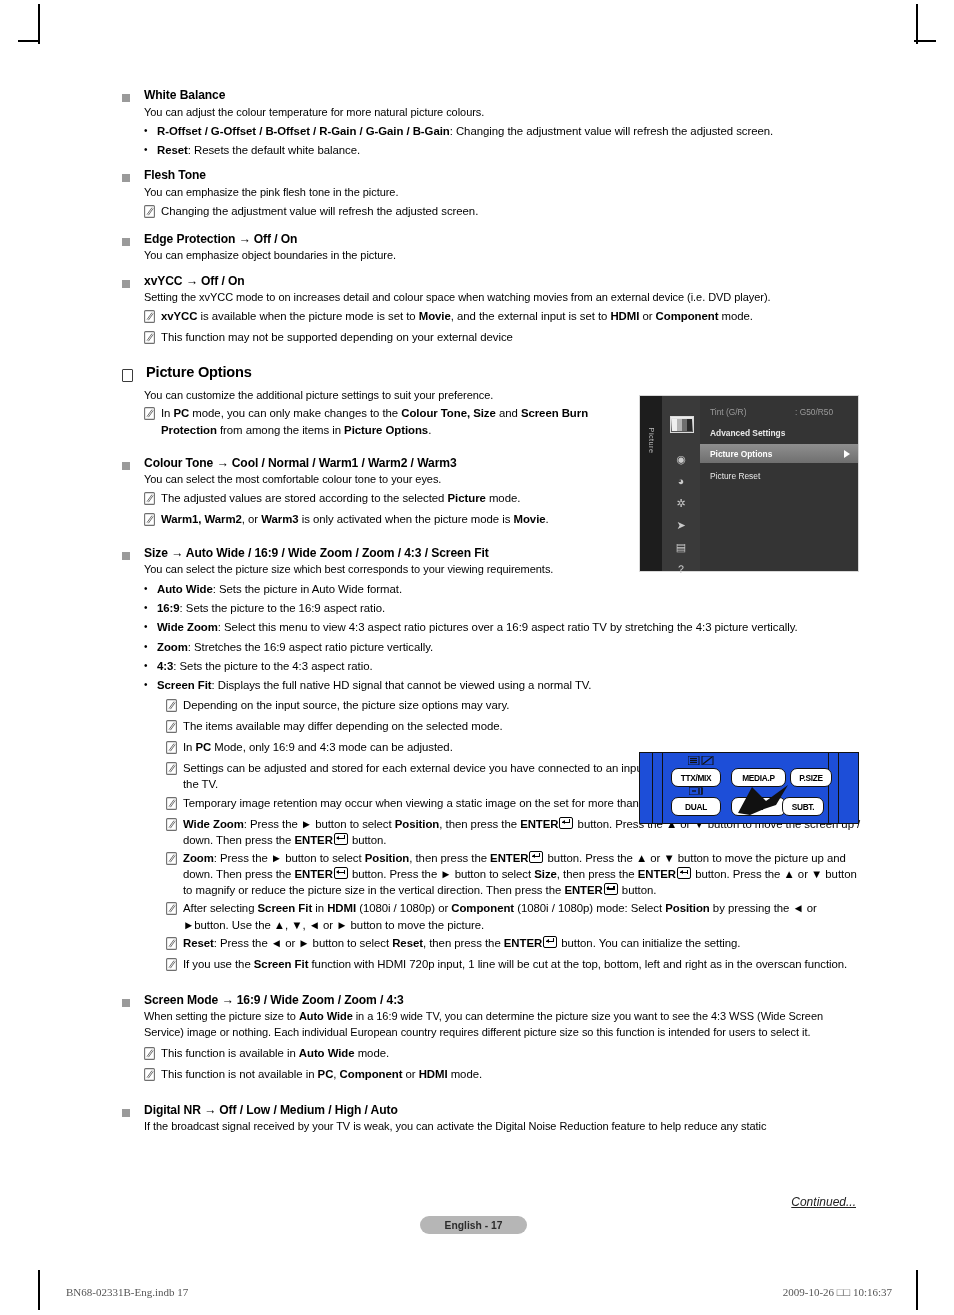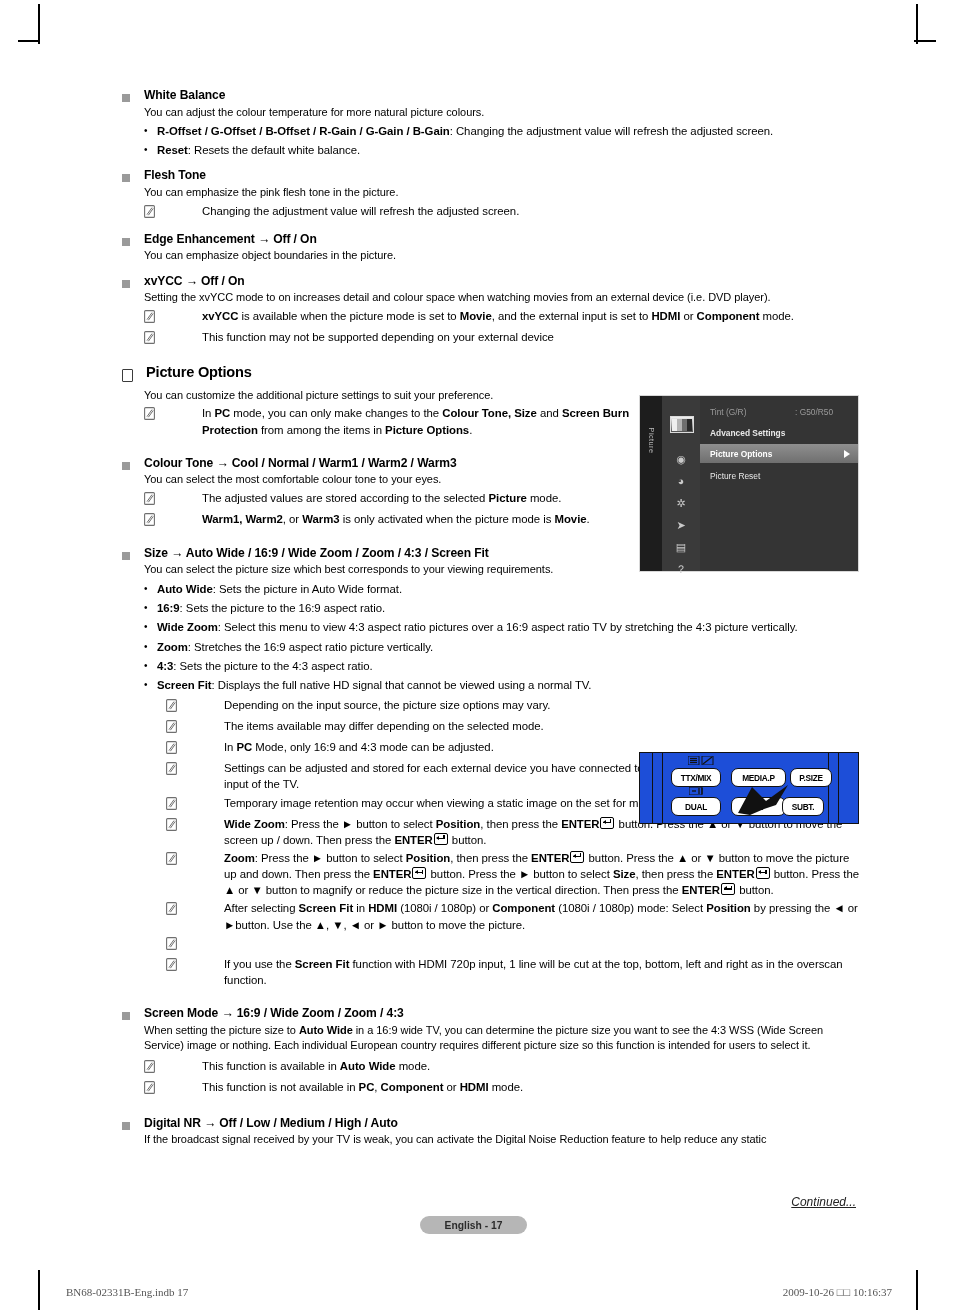--- a/index.html
+++ b/index.html
@@ -42,21 +42,21 @@
     letter-spacing:-0.05px;
   }
   .indent{margin-left:22px;}
 
   
   .bl{display:flex;margin-top:3px;margin-left:22px;}
   .bl .dot{flex:0 0 13px;font-size:10px;line-height:1.5;}
   .bl .txt{font-size:11.4px;line-height:1.42;letter-spacing:-0.05px;}
 
   
-  .note{display:flex;margin-top:2px;margin-left:22px;gap:41px;}
+  .note{display:flex;margin-top:2px;margin-left:22px;}
   .note .gi{flex:0 0 17px;padding-top:1px;}
   .note .txt{font-size:11.4px;line-height:1.42;letter-spacing:-0.05px;}
   .note.deep{margin-left:44px;}
 
   b{font-weight:bold;}
 
   
   .retkey{
     display:inline-block;width:12px;height:10px;border:1.3px solid #000;
     border-radius:2px;position:relative;vertical-align:-1px;margin:0 1px 0 1px;
@@ -192,21 +192,21 @@
               <line x1="3" y1="9.6" x2="8" y2="2.6" stroke="#6f6f6f" stroke-width="1"></line>
               <line x1="4.4" y1="10.2" x2="9.2" y2="3.4" stroke="#6f6f6f" stroke-width="1"></line>
             </svg></div>
         <div class="txt">Changing the adjustment value will refresh the adjusted screen.</div>
         </div>
     </div>
 
     <div class="blk">
       <div class="row">
           <div class="sq"></div>
-        <h2 class="head">Edge Enhancement → Off / On</h2>
+        <h2 class="head">Edge Protection → Off / On</h2>
         </div>
       <p class="body indent">You can emphasize object boundaries in the picture.</p>
     </div>
 
     <div class="blk">
       <div class="row">
           <div class="sq"></div>
         <h2 class="head">xvYCC → Off / On</h2>
         </div>
       <p class="body indent">Setting the xvYCC mode to on increases detail and colour space when watching movies from an external device (i.e. DVD player).</p>
@@ -364,20 +364,21 @@
               <line x1="4.4" y1="10.2" x2="9.2" y2="3.4" stroke="#6f6f6f" stroke-width="1"></line>
             </svg></div>
         <div class="txt">After selecting <b>Screen Fit</b> in <b>HDMI</b> (1080i / 1080p) or <b>Component</b> (1080i / 1080p) mode: Select <b>Position</b> by pressing the ◄ or ►button. Use the ▲, ▼, ◄ or ► button to move the picture.</div>
         </div>
       <div class="note deep">
           <div class="gi"><svg width="11" height="13" viewBox="0 0 11 13">
               <rect x="0.6" y="0.6" width="9.8" height="11.8" rx="1" fill="none" stroke="#6f6f6f" stroke-width="1.1"></rect>
               <line x1="3" y1="9.6" x2="8" y2="2.6" stroke="#6f6f6f" stroke-width="1"></line>
               <line x1="4.4" y1="10.2" x2="9.2" y2="3.4" stroke="#6f6f6f" stroke-width="1"></line>
             </svg></div>
+        <div class="txt"><b>Reset</b>: Press the ◄ or ► button to select <b>Reset</b>, then press the <b>ENTER</b><span class="retkey"><span class="retarrow"></span></span> button. You can initialize the setting.</div>
         </div>
       <div class="note deep">
           <div class="gi"><svg width="11" height="13" viewBox="0 0 11 13">
               <rect x="0.6" y="0.6" width="9.8" height="11.8" rx="1" fill="none" stroke="#6f6f6f" stroke-width="1.1"></rect>
               <line x1="3" y1="9.6" x2="8" y2="2.6" stroke="#6f6f6f" stroke-width="1"></line>
               <line x1="4.4" y1="10.2" x2="9.2" y2="3.4" stroke="#6f6f6f" stroke-width="1"></line>
             </svg></div>
         <div class="txt">If you use the <b>Screen Fit</b> function with HDMI 720p input, 1 line will be cut at the top, bottom, left and right as in the overscan function.</div>
         </div>
     </div>

